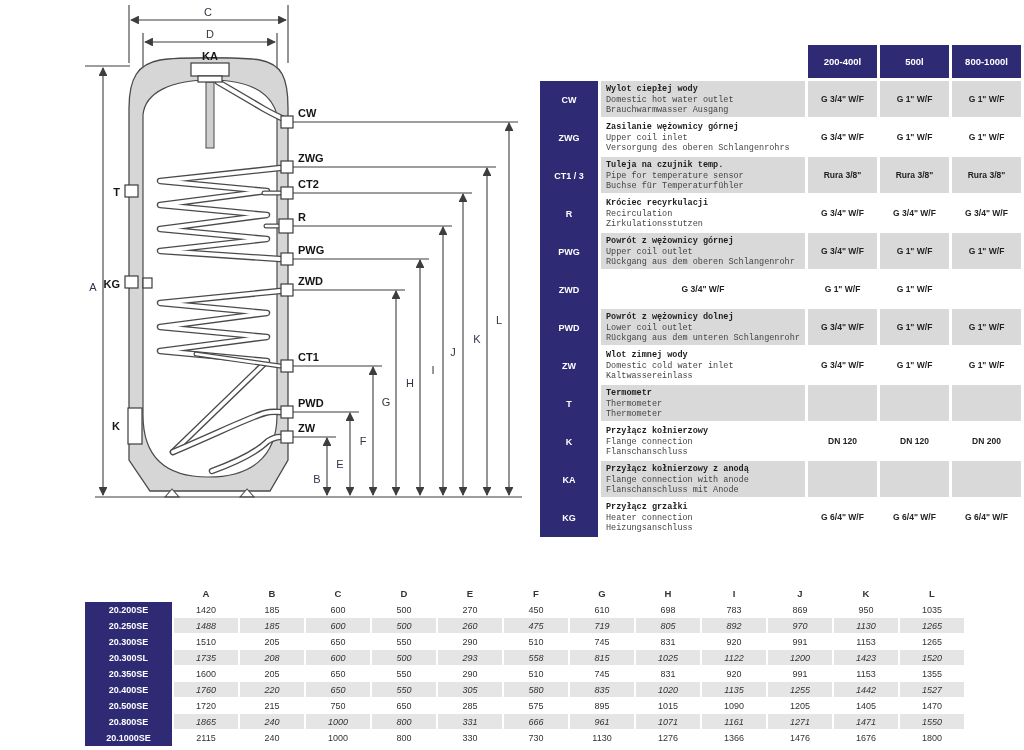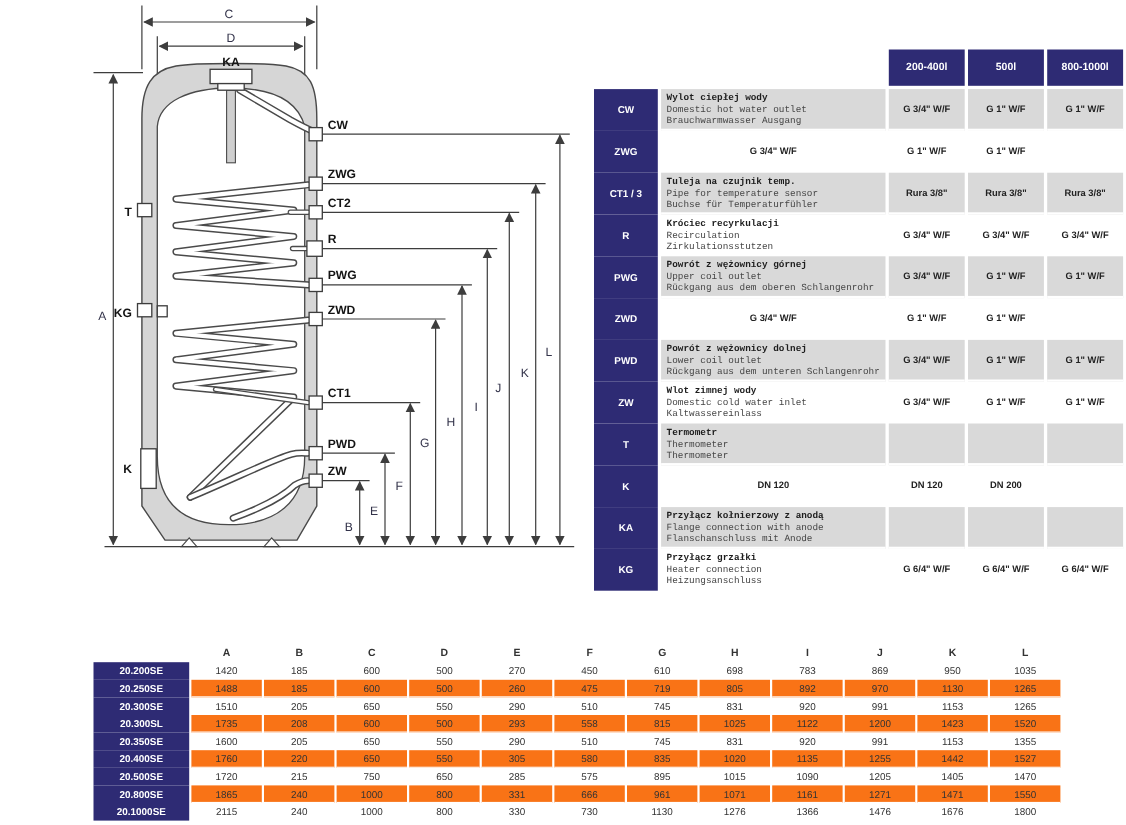--- a/index.html
+++ b/index.html
@@ -41,21 +41,21 @@
   
   .dim-table { position:absolute; left:85px; top:585px; }
   .dim-row { display:grid; grid-template-columns:87px repeat(12,64px); column-gap:2px; height:16px; }
   .dim-row.header { height:17px; }
   .dh { font-weight:bold; font-size:9.5px; color:#333; display:flex; align-items:center; justify-content:center; }
   .dh.corner { background:transparent; }
   .model { background:#2e2b74; color:#fff; font-weight:bold; font-size:9px;
            display:flex; align-items:center; justify-content:center; }
   .dv { font-size:9px; color:#333; display:flex; align-items:center; justify-content:center;
         box-sizing:border-box; border-bottom:1px solid #fff; }
-  .dim-row.alt .dv { background:#f97316; }
+  .dim-row.alt .dv { background:#e5e5e5;font-style:italic; }
 </style>
 </head>
 <body>
 
 <div class="page">
 
   <svg id="tank-svg" width="480" height="545" viewBox="0 0 480 545">
     <defs>
       <marker id="ah" viewBox="0 0 10 10" refX="9" refY="5" markerWidth="8" markerHeight="8" orient="auto-start-reverse">
         <path d="M0,0 L10,5 L0,10 z" fill="#3d3d3d"></path>
@@ -210,20 +210,25 @@
           <div class="d first">Wylot ciepłej wody</div>
           <div class="d">Domestic hot water outlet</div>
           <div class="d">Brauchwarmwasser Ausgang</div>
         </div>
         <div class="cell val">G 3/4" W/F</div>
         <div class="cell val">G 1" W/F</div>
         <div class="cell val">G 1" W/F</div>
       </div>
         <div class="spec-grid spec-row">
         <div class="cell code">ZWG</div>
+        <div class="cell desc">
+          <div class="d first">Zasilanie wężownicy górnej</div>
+          <div class="d">Upper coil inlet</div>
+          <div class="d">Versorgung des oberen Schlangenrohrs</div>
+        </div>
         <div class="cell val">G 3/4" W/F</div>
         <div class="cell val">G 1" W/F</div>
         <div class="cell val">G 1" W/F</div>
       </div>
         <div class="spec-grid spec-row alt">
         <div class="cell code">CT1 / 3</div>
         <div class="cell desc">
           <div class="d first">Tuleja na czujnik temp.</div>
           <div class="d">Pipe for temperature sensor</div>
           <div class="d">Buchse für Temperaturfühler</div>
@@ -288,20 +293,25 @@
           <div class="d first">Termometr</div>
           <div class="d">Thermometer</div>
           <div class="d">Thermometer</div>
         </div>
         <div class="cell val"></div>
         <div class="cell val"></div>
         <div class="cell val"></div>
       </div>
         <div class="spec-grid spec-row">
         <div class="cell code">K</div>
+        <div class="cell desc">
+          <div class="d first">Przyłącz kołnierzowy</div>
+          <div class="d">Flange connection</div>
+          <div class="d">Flanschanschluss</div>
+        </div>
         <div class="cell val">DN 120</div>
         <div class="cell val">DN 120</div>
         <div class="cell val">DN 200</div>
       </div>
         <div class="spec-grid spec-row alt">
         <div class="cell code">KA</div>
         <div class="cell desc">
           <div class="d first">Przyłącz kołnierzowy z anodą</div>
           <div class="d">Flange connection with anode</div>
           <div class="d">Flanschanschluss mit Anode</div>

